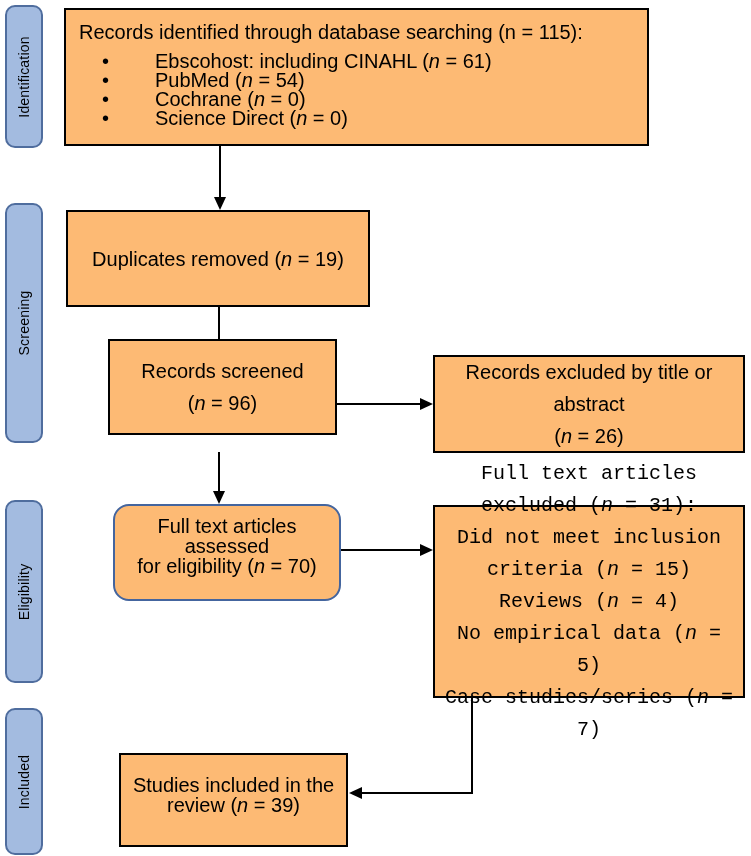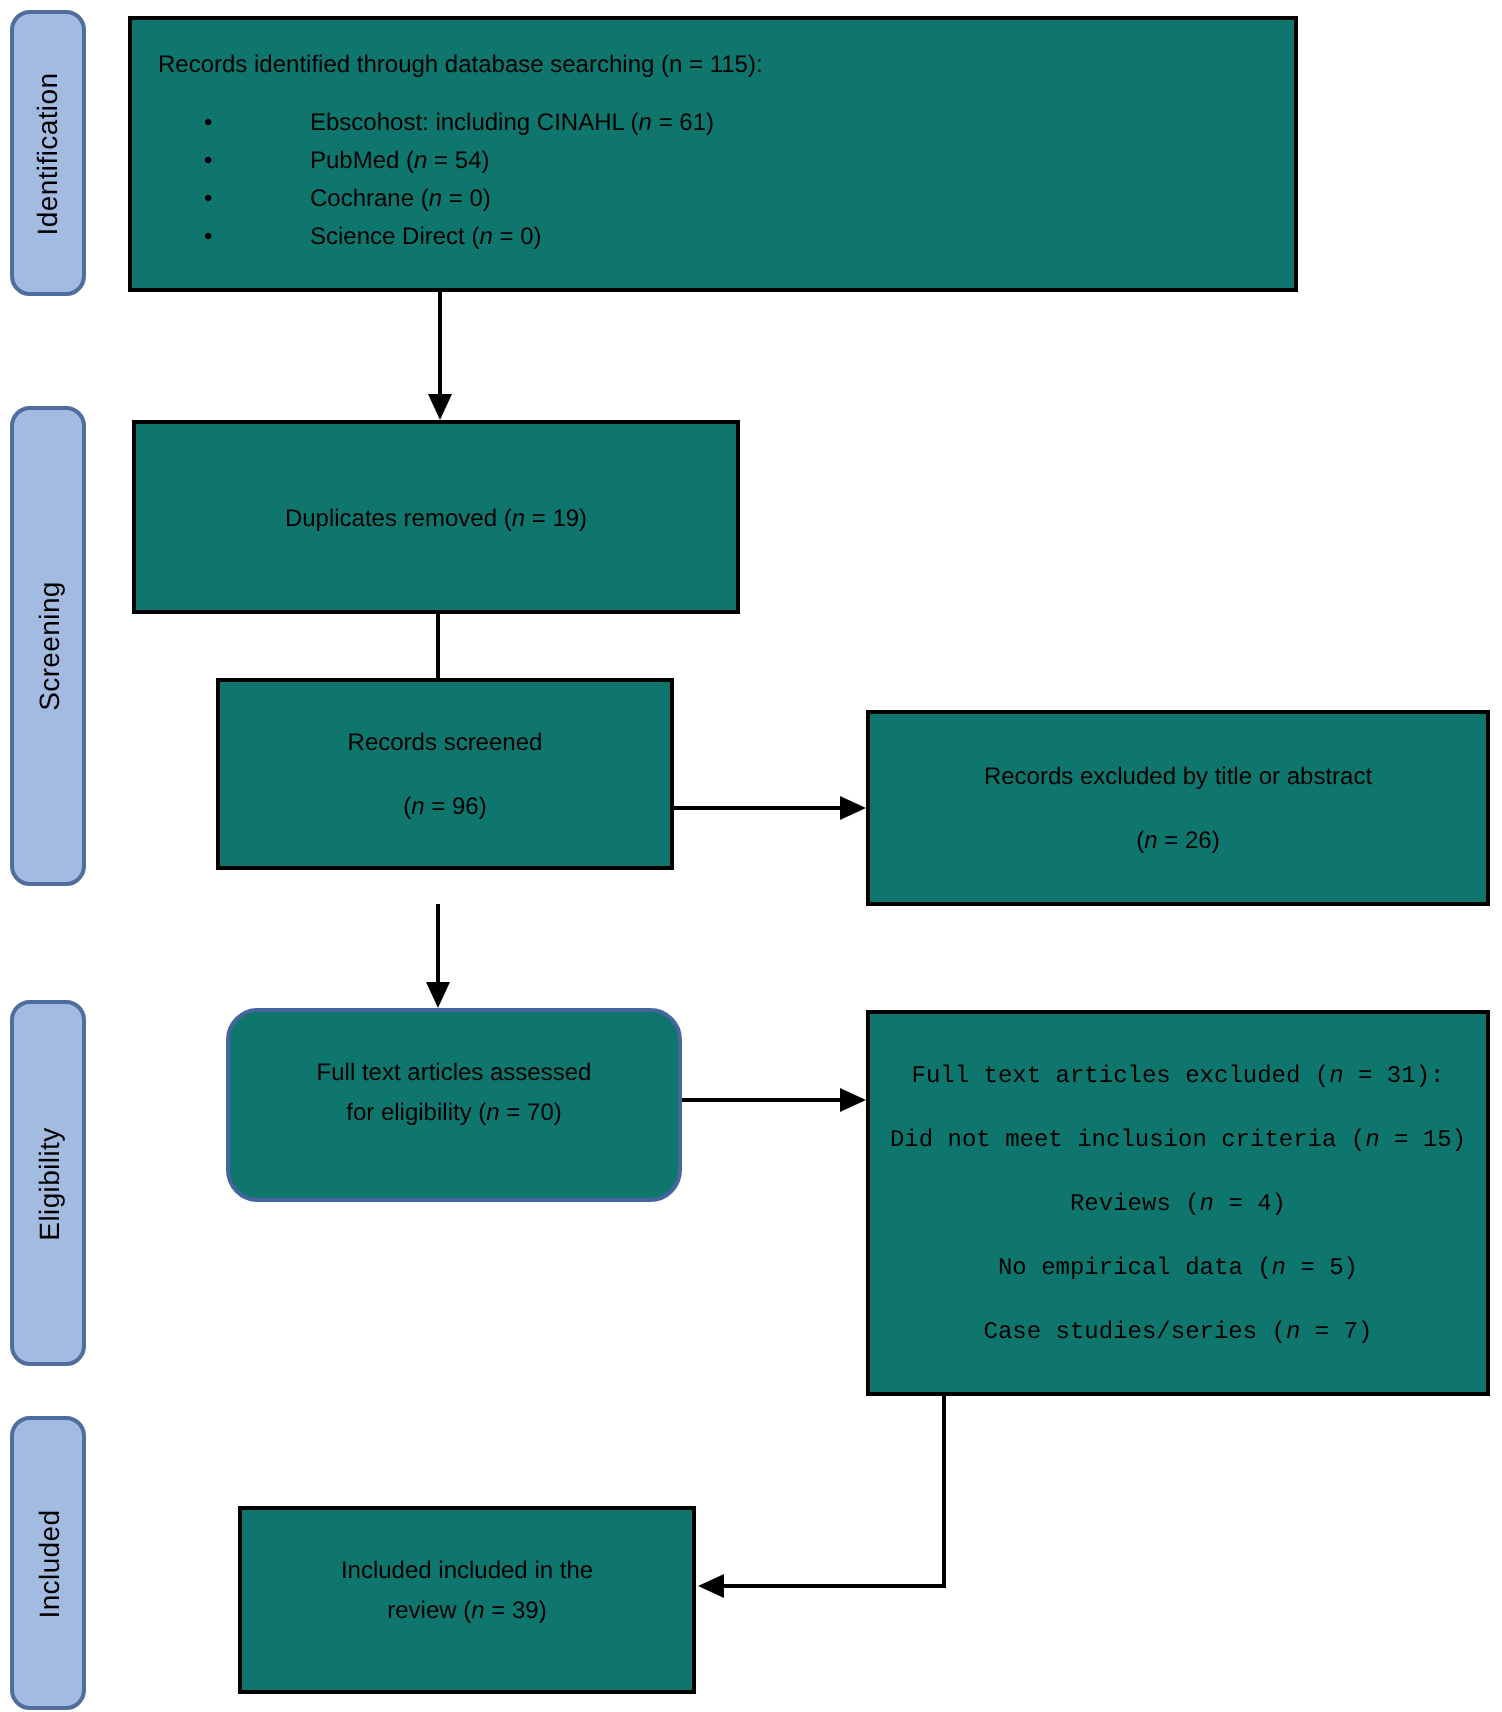--- a/index.html
+++ b/index.html
@@ -25,24 +25,24 @@
     z-index:2;
   }
   .stage-label{transform:rotate(-90deg);white-space:nowrap;font-size:14px;letter-spacing:.2px;}
   .stage-identification{top:5px;height:143px;}
   .stage-screening{top:203px;height:240px;}
   .stage-eligibility{top:500px;height:183px;}
   .stage-included{top:708px;height:147px;}
 
   
   .box{
-    position:absolute;box-sizing:border-box;background:#0f766e;
+    position:absolute;box-sizing:border-box;background:#fdba74;
     border:2px solid var(--box-border);
     display:flex;flex-direction:column;align-items:center;justify-content:center;
-    text-align:center;font-size:12px;z-index:2;
+    text-align:center;font-size:20px;z-index:2;
   }
   .box i{font-style:italic;}
   .box-identified{
     left:64px;top:8px;width:585px;height:138px;
     align-items:stretch;justify-content:flex-start;text-align:left;
   }
   .box-identified .box-title{padding:13px 14px 0 13px;line-height:18px;}
   .bullets{margin:11px 0 0 0;padding:0 12px 0 89px;list-style:none;}
   .bullets li{position:relative;line-height:19px;}
   .bullets li::before{content:"\2022";position:absolute;left:-53px;}
@@ -132,17 +132,17 @@
 
   <div class="box box-excluded-full">
     <div class="line">Full text articles excluded (<i>n</i> = 31):</div>
     <div class="line">Did not meet inclusion criteria (<i>n</i> = 15)</div>
     <div class="line">Reviews (<i>n</i> = 4)</div>
     <div class="line">No empirical data (<i>n</i> = 5)</div>
     <div class="line">Case studies/series (<i>n</i> = 7)</div>
   </div>
 
   <div class="box box-included">
-    <div class="line">Included included in the</div>
+    <div class="line">Studies included in the</div>
     <div class="line">review (<i>n</i> = 39)</div>
   </div>
 
 </div>
 
 </body></html>

